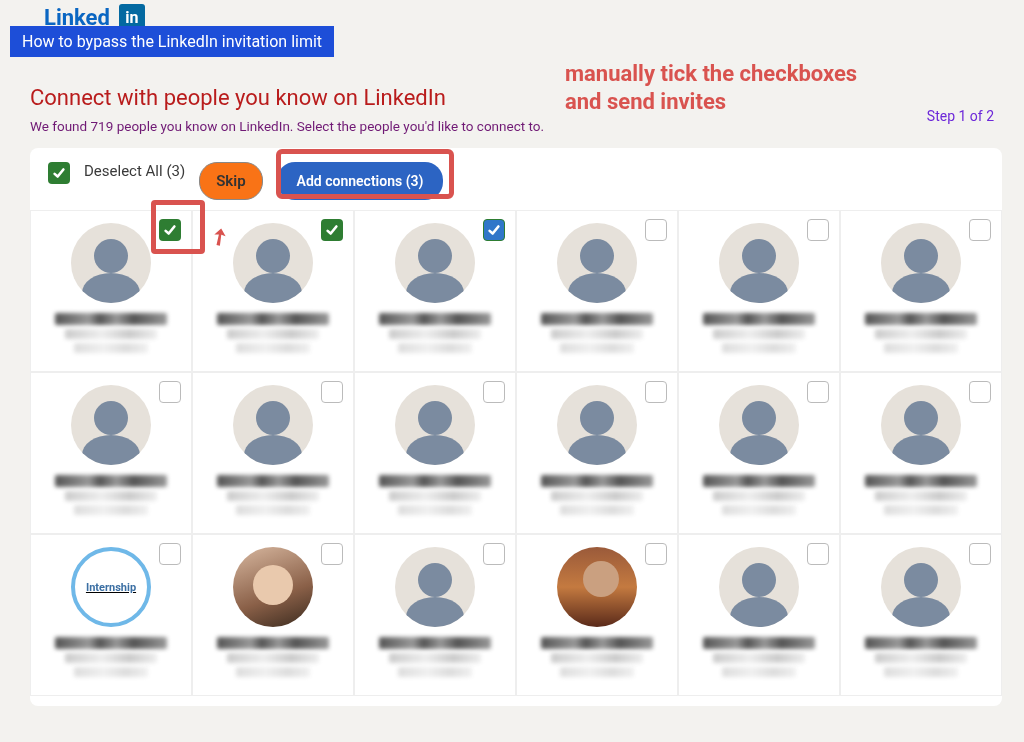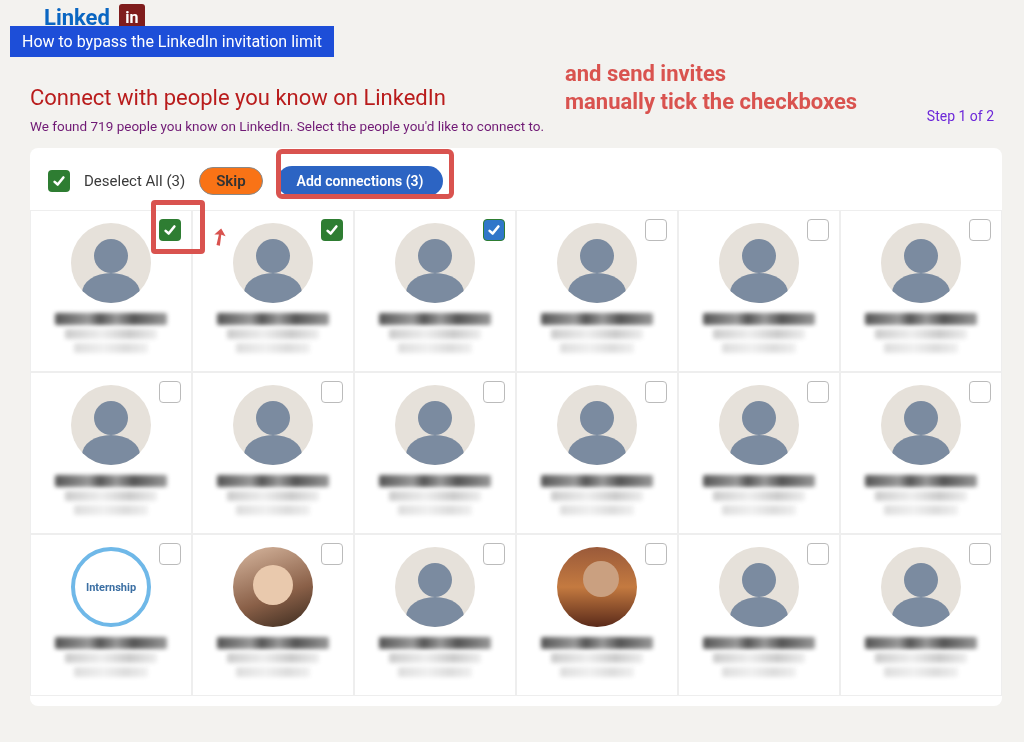--- a/index.html
+++ b/index.html
@@ -1,56 +1,56 @@
 <!DOCTYPE html>
 <html><head>
   <meta charset="utf-8">
   <style>
     * { margin:0; padding:0; box-sizing:border-box; font-family:-apple-system, BlinkMacSystemFont, "Segoe UI", Roboto, Helvetica, Arial, sans-serif; }
     body { width:1024px; height:742px; background:#f3f2ef; overflow:hidden; position:relative; }
 
     
     .top-logo { position:absolute; top:4px; left:10px; font-weight:700; font-size:22px; color:#0a66c2; display:flex; align-items:center; gap:8px;margin-left:34px; }
-    .top-logo .in-box { display:inline-flex; align-items:center; justify-content:center; background:#7f1d1d; color:#fff; width:26px; height:26px; border-radius:3px; font-size:16px; font-weight:700; margin-left:1px; }
+    .top-logo .in-box { display:inline-flex; align-items:center; justify-content:center; background:#0369a1; color:#fff; width:26px; height:26px; border-radius:3px; font-size:16px; font-weight:700; margin-left:1px; }
 
     .caption-bar { position:absolute; top:26px; left:10px; background:#1d4ed8; color:#fff; font-size:16px; padding:6px 12px; }
 
     
     .annotation { position:absolute; top:60px; left:565px; color:#d9534f; font-size:22px; font-weight:700; line-height:1.25; }
 
     
     .content { position:absolute; top:85px; left:30px; right:22px; }
     .heading { font-size:22px; color:#b91c1c; font-weight:400; margin-bottom:8px; }
     .subheading { font-size:13.5px; color:#701a75; margin-bottom:6px; }
     .step { position:absolute; top:108px; right:30px; font-size:14px; color:#6d28d9; }
 
     
     .card { position:absolute; top:148px; left:30px; right:22px; background:#fff; border-radius:8px; padding-bottom:10px; }
 
     
-    .toolbar { display:flex; align-items:center; gap:14px; padding:14px 18px 10px 18px; height:62px; }
+    .toolbar { display:flex; gap:14px; padding:14px 18px 10px 18px; height:62px; }
     .check { width:22px; height:22px; border-radius:4px; display:flex; align-items:center; justify-content:center; cursor:pointer; }
     .check.filled { background:#2e7d32; }
     .check.filled svg { stroke:#fff; }
     .check.empty { border:1.5px solid #bbb; background:#fff; }
     .check.filled-blue { background:#3076c9; border:1.5px solid #2e7d32; }
     .check.filled-blue svg { stroke:#fff; }
     .deselect-label { font-size:15px; color:#3a3a3a; }
     .skip-btn { border:1.5px solid #888; background:#f97316; color:#333; border-radius:18px; padding:4px 16px; font-size:15px; font-weight:600; cursor:pointer; }
     .add-btn { background:#2c64c3; color:#fff; border:none; border-radius:18px; padding:7px 20px; font-size:14px; font-weight:600; cursor:pointer; }
 
     
     .red-box-1 { position:absolute; top:149px; left:276px; width:178px; height:50px; border:5px solid #d9534f; border-radius:6px; pointer-events:none; z-index:5; }
     .red-box-2 { position:absolute; top:200px; left:151px; width:54px; height:54px; border:5px solid #d9534f; border-radius:4px; pointer-events:none; z-index:5; }
     
     .arrow { position:absolute; top:224px; left:210px; color:#d9534f; font-size:22px; transform:rotate(-35deg); z-index:5; pointer-events:none; font-weight:700; }
 
     
     .grid { display:grid; grid-template-columns:repeat(6, 1fr); }
-    .cell { position:relative; border:0.5px solid #eee; padding:10px 8px 14px 8px; text-align:left; }
+    .cell { position:relative; border:0.5px solid #eee; padding:10px 8px 14px 8px; text-align:left;text-decoration:underline; }
     .cell-check { position:absolute; top:8px; right:10px; }
 
     .avatar { width:80px; height:80px; margin:2px auto 10px auto; border-radius:50%; background:#e6e1da; position:relative; overflow:hidden; }
     .avatar .head { position:absolute; width:34px; height:34px; background:#7b8ba0; border-radius:50%; top:16px; left:23px; }
     .avatar .body { position:absolute; width:58px; height:40px; background:#7b8ba0; border-radius:50% 50% 0 0; top:50px; left:11px; }
 
     .avatar.internship { background:#fff; border:4px solid #6fb8e8; display:flex; align-items:center; justify-content:center; }
     .avatar.internship span { color:#3b6fa3; font-weight:700; font-size:11px; }
     .avatar.face1 { background:linear-gradient(160deg,#d8b8a0 0%, #8a6048 60%, #3a2a1e 100%); }
     .avatar.face1 .head { background:#e9c9ad; width:40px; height:40px; top:18px; left:20px; }
@@ -68,22 +68,22 @@
 <body>
 
 <div class="top-logo">
   <span>Linked</span>
   <span class="in-box">in</span>
 </div>
 
 <div class="caption-bar">How to bypass the LinkedIn invitation limit</div>
 
 <div class="annotation">
+  <div>manually tick the checkboxes</div>
   <div>and send invites</div>
-  <div>manually tick the checkboxes</div>
 </div>
 
 <div class="content">
   <div class="heading">Connect with people you know on LinkedIn</div>
   <div class="subheading">We found 719 people you know on LinkedIn. Select the people you'd like to connect to.</div>
 </div>
 <div class="step">Step 1 of 2</div>
 
 <div class="red-box-1"></div>
 <div class="red-box-2"></div>

